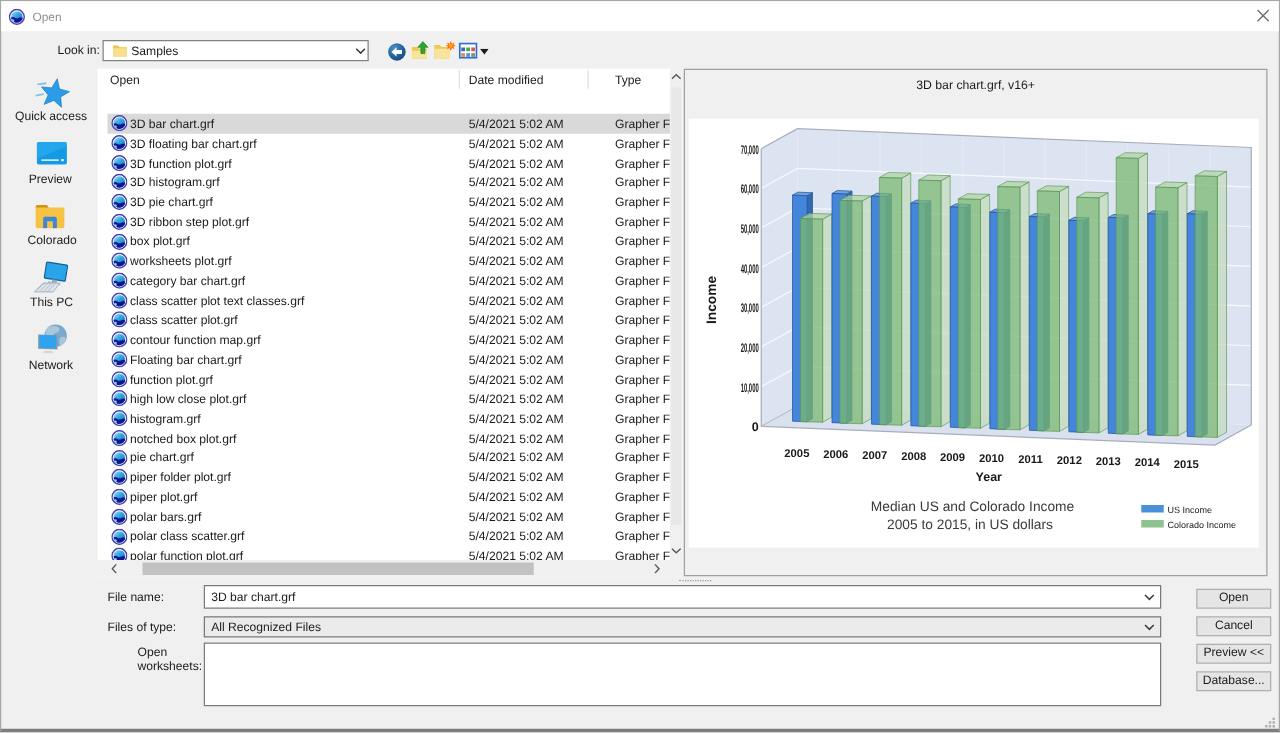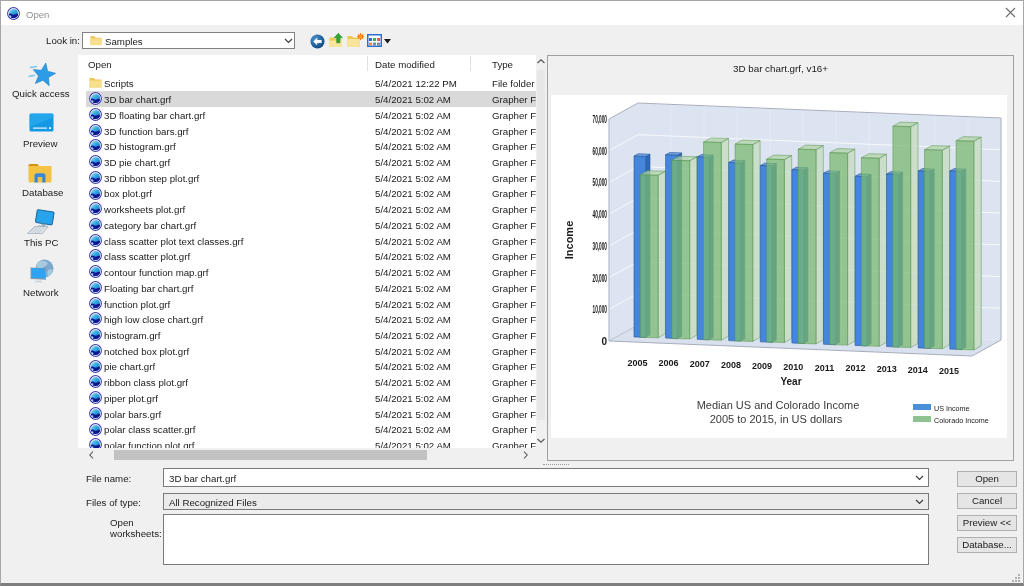--- a/index.html
+++ b/index.html
@@ -87,21 +87,21 @@
 <path d="M0.5,14 L24.5,4 L24.5,1.8 A1.5,1.5 0 0,0 23,0.5 L2,0.5 A1.5,1.5 0 0,0 0.5,2 Z" fill="#2fb0f2" opacity="0.55"></path>
 <rect x="4" y="14.5" width="14" height="1.2" fill="#ffffff" opacity="0.9"></rect>
 <rect x="20" y="14.2" width="2" height="1.8" fill="#ffffff" opacity="0.9"></rect>
 </svg>
 <span class="abs t9" style="left:23px;top:138px">Preview</span>
 <svg class="abs" style="left:28px;top:162px" width="24" height="21" viewBox="0 0 24 21">
 <path d="M0.5,3.5 A1.5,1.5 0 0,1 2,2 L9.5,2 L11.5,4.8 L0.5,4.8 Z" fill="#cf9312"></path>
 <path d="M0.5,4 L23.5,4 L23.5,19 A1.5,1.5 0 0,1 22,20.5 L2,20.5 A1.5,1.5 0 0,1 0.5,19 Z" fill="#f5c244"></path>
 <path d="M6.5,20.5 L6.5,14 A2.5,2.5 0 0,1 9,11.3 L15,11.3 A2.5,2.5 0 0,1 17.5,14 L17.5,20.5 L14.3,20.5 L14.3,15 L9.7,15 L9.7,20.5 Z" fill="#3a87d8"></path>
 </svg>
-<span class="abs t9" style="left:22px;top:187px">Database</span>
+<span class="abs t9" style="left:22px;top:187px">Colorado</span>
 <svg class="abs" style="left:26px;top:209px" width="30" height="27" viewBox="0 0 30 27">
 <g transform="rotate(9 20 10)">
 <rect x="10" y="2" width="17" height="13" rx="0.8" fill="#29a3ea" stroke="#135f93" stroke-width="0.9"></rect>
 <rect x="16.5" y="15" width="4" height="2.2" fill="#8fa9ba"></rect>
 <rect x="13.5" y="17.2" width="10" height="1.4" fill="#aebfcc"></rect>
 </g>
 <path d="M1.5,24.5 L8.5,17.5 L22,17.5 L16.5,24.5 Z" fill="#dce3e9" stroke="#9fabb5" stroke-width="0.7"></path>
 <path d="M4,22.7 L10,16.7 M6.5,23.4 L12.5,17.4 M9,24.1 L15,18.1 M12,24.4 L17.6,18.4" stroke="#9fabb5" stroke-width="0.5"></path>
 </svg>
 <span class="abs t9" style="left:24px;top:237px">This PC</span>
@@ -116,29 +116,20 @@
 <span class="abs t9" style="left:23px;top:287px">Network</span>
 
 <div class="abs" style="left:78px;top:55px;width:468px;height:406px;background:#fff"></div>
 <div class="abs t9" style="left:88px;top:59px">Open</div>
 <div class="abs t9" style="left:375px;top:59px">Date modified</div>
 <div class="abs t9" style="left:492px;top:59px">Type</div>
 <div class="abs" style="left:367px;top:56px;width:1px;height:15px;background:#e0e0e0"></div>
 <div class="abs" style="left:470px;top:56px;width:1px;height:15px;background:#e0e0e0"></div>
 
 <div class="abs t9" style="left:76px;top:71px;width:460px;height:377px;overflow:hidden">
-<div style="position:absolute;left:0;top:4.3px;width:100%;height:15.73px">
-      <svg style="position:absolute;left:13px;top:2.2px" width="13" height="11" viewBox="0 0 13 11">
-<path d="M0.5,1 L5,1 L6,2.5 L12.5,2.5 L12.5,10.5 L0.5,10.5 Z" fill="#ecc452"></path>
-<path d="M0.5,3.4 L12.5,3.4 L12.5,10.5 L0.5,10.5 Z" fill="#f6e08e"></path>
-</svg>
-      <span style="position:absolute;left:28px;top:3px">Scripts</span>
-      <span style="position:absolute;left:299px;top:3px">5/4/2021 12:22 PM</span>
-      <span style="position:absolute;left:416px;top:3px">File folder</span>
-    </div>
 <div style="position:absolute;left:0;top:20.0px;width:100%;height:15.73px">
       <div style="position:absolute;left:10px;top:0;right:0;bottom:0;background:#d9d9d9"></div>
       <svg style="position:absolute;left:13px;top:1.2px" width="13" height="13" viewBox="0 0 13 13">
 <circle cx="6.5" cy="6.5" r="5.7" fill="none" stroke="#4240b4" stroke-width="1.5"></circle>
 <circle cx="6.5" cy="6.5" r="4.95" fill="none" stroke="#ffffff" stroke-width="0.75"></circle>
 <circle cx="6.5" cy="6.5" r="4.55" fill="url(#sphg)"></circle>
 <path d="M1.9,7.0 Q3.6,6.1 4.9,7.1 Q6.3,8.2 8.2,7.2 Q9.9,6.3 11.1,7.3 L10.8,8.8 Q9.3,11.1 6.5,11.1 Q3.4,11.1 2.1,8.2 Z" fill="#101690"></path>
 <path d="M2.3,8.6 Q3.3,8.0 4.3,8.8 Q4.6,10.0 3.9,10.5 Q2.8,9.9 2.3,8.6 Z" fill="#8fe0ef"></path>
 </svg>
       <span style="position:absolute;left:28px;top:3px">3D bar chart.grf</span>
@@ -158,21 +149,21 @@
       <span style="position:absolute;left:416px;top:3px">Grapher File</span>
     </div>
 <div style="position:absolute;left:0;top:51.5px;width:100%;height:15.73px">
       <svg style="position:absolute;left:13px;top:1.2px" width="13" height="13" viewBox="0 0 13 13">
 <circle cx="6.5" cy="6.5" r="5.7" fill="none" stroke="#4240b4" stroke-width="1.5"></circle>
 <circle cx="6.5" cy="6.5" r="4.95" fill="none" stroke="#ffffff" stroke-width="0.75"></circle>
 <circle cx="6.5" cy="6.5" r="4.55" fill="url(#sphg)"></circle>
 <path d="M1.9,7.0 Q3.6,6.1 4.9,7.1 Q6.3,8.2 8.2,7.2 Q9.9,6.3 11.1,7.3 L10.8,8.8 Q9.3,11.1 6.5,11.1 Q3.4,11.1 2.1,8.2 Z" fill="#101690"></path>
 <path d="M2.3,8.6 Q3.3,8.0 4.3,8.8 Q4.6,10.0 3.9,10.5 Q2.8,9.9 2.3,8.6 Z" fill="#8fe0ef"></path>
 </svg>
-      <span style="position:absolute;left:28px;top:3px">3D function bars.grf</span>
+      <span style="position:absolute;left:28px;top:3px">3D function plot.grf</span>
       <span style="position:absolute;left:299px;top:3px">5/4/2021 5:02 AM</span>
       <span style="position:absolute;left:416px;top:3px">Grapher File</span>
     </div>
 <div style="position:absolute;left:0;top:67.2px;width:100%;height:15.73px">
       <svg style="position:absolute;left:13px;top:1.2px" width="13" height="13" viewBox="0 0 13 13">
 <circle cx="6.5" cy="6.5" r="5.7" fill="none" stroke="#4240b4" stroke-width="1.5"></circle>
 <circle cx="6.5" cy="6.5" r="4.95" fill="none" stroke="#ffffff" stroke-width="0.75"></circle>
 <circle cx="6.5" cy="6.5" r="4.55" fill="url(#sphg)"></circle>
 <path d="M1.9,7.0 Q3.6,6.1 4.9,7.1 Q6.3,8.2 8.2,7.2 Q9.9,6.3 11.1,7.3 L10.8,8.8 Q9.3,11.1 6.5,11.1 Q3.4,11.1 2.1,8.2 Z" fill="#101690"></path>
 <path d="M2.3,8.6 Q3.3,8.0 4.3,8.8 Q4.6,10.0 3.9,10.5 Q2.8,9.9 2.3,8.6 Z" fill="#8fe0ef"></path>
@@ -302,21 +293,21 @@
       <span style="position:absolute;left:416px;top:3px">Grapher File</span>
     </div>
 <div style="position:absolute;left:0;top:240.3px;width:100%;height:15.73px">
       <svg style="position:absolute;left:13px;top:1.2px" width="13" height="13" viewBox="0 0 13 13">
 <circle cx="6.5" cy="6.5" r="5.7" fill="none" stroke="#4240b4" stroke-width="1.5"></circle>
 <circle cx="6.5" cy="6.5" r="4.95" fill="none" stroke="#ffffff" stroke-width="0.75"></circle>
 <circle cx="6.5" cy="6.5" r="4.55" fill="url(#sphg)"></circle>
 <path d="M1.9,7.0 Q3.6,6.1 4.9,7.1 Q6.3,8.2 8.2,7.2 Q9.9,6.3 11.1,7.3 L10.8,8.8 Q9.3,11.1 6.5,11.1 Q3.4,11.1 2.1,8.2 Z" fill="#101690"></path>
 <path d="M2.3,8.6 Q3.3,8.0 4.3,8.8 Q4.6,10.0 3.9,10.5 Q2.8,9.9 2.3,8.6 Z" fill="#8fe0ef"></path>
 </svg>
-      <span style="position:absolute;left:28px;top:3px">high low close chart.grf</span>
+      <span style="position:absolute;left:28px;top:3px">high low close plot.grf</span>
       <span style="position:absolute;left:299px;top:3px">5/4/2021 5:02 AM</span>
       <span style="position:absolute;left:416px;top:3px">Grapher File</span>
     </div>
 <div style="position:absolute;left:0;top:256.0px;width:100%;height:15.73px">
       <svg style="position:absolute;left:13px;top:1.2px" width="13" height="13" viewBox="0 0 13 13">
 <circle cx="6.5" cy="6.5" r="5.7" fill="none" stroke="#4240b4" stroke-width="1.5"></circle>
 <circle cx="6.5" cy="6.5" r="4.95" fill="none" stroke="#ffffff" stroke-width="0.75"></circle>
 <circle cx="6.5" cy="6.5" r="4.55" fill="url(#sphg)"></circle>
 <path d="M1.9,7.0 Q3.6,6.1 4.9,7.1 Q6.3,8.2 8.2,7.2 Q9.9,6.3 11.1,7.3 L10.8,8.8 Q9.3,11.1 6.5,11.1 Q3.4,11.1 2.1,8.2 Z" fill="#101690"></path>
 <path d="M2.3,8.6 Q3.3,8.0 4.3,8.8 Q4.6,10.0 3.9,10.5 Q2.8,9.9 2.3,8.6 Z" fill="#8fe0ef"></path>
@@ -350,21 +341,21 @@
       <span style="position:absolute;left:416px;top:3px">Grapher File</span>
     </div>
 <div style="position:absolute;left:0;top:303.2px;width:100%;height:15.73px">
       <svg style="position:absolute;left:13px;top:1.2px" width="13" height="13" viewBox="0 0 13 13">
 <circle cx="6.5" cy="6.5" r="5.7" fill="none" stroke="#4240b4" stroke-width="1.5"></circle>
 <circle cx="6.5" cy="6.5" r="4.95" fill="none" stroke="#ffffff" stroke-width="0.75"></circle>
 <circle cx="6.5" cy="6.5" r="4.55" fill="url(#sphg)"></circle>
 <path d="M1.9,7.0 Q3.6,6.1 4.9,7.1 Q6.3,8.2 8.2,7.2 Q9.9,6.3 11.1,7.3 L10.8,8.8 Q9.3,11.1 6.5,11.1 Q3.4,11.1 2.1,8.2 Z" fill="#101690"></path>
 <path d="M2.3,8.6 Q3.3,8.0 4.3,8.8 Q4.6,10.0 3.9,10.5 Q2.8,9.9 2.3,8.6 Z" fill="#8fe0ef"></path>
 </svg>
-      <span style="position:absolute;left:28px;top:3px">ribbon class plot.grf</span>
+      <span style="position:absolute;left:28px;top:3px">piper folder plot.grf</span>
       <span style="position:absolute;left:299px;top:3px">5/4/2021 5:02 AM</span>
       <span style="position:absolute;left:416px;top:3px">Grapher File</span>
     </div>
 <div style="position:absolute;left:0;top:318.9px;width:100%;height:15.73px">
       <svg style="position:absolute;left:13px;top:1.2px" width="13" height="13" viewBox="0 0 13 13">
 <circle cx="6.5" cy="6.5" r="5.7" fill="none" stroke="#4240b4" stroke-width="1.5"></circle>
 <circle cx="6.5" cy="6.5" r="4.95" fill="none" stroke="#ffffff" stroke-width="0.75"></circle>
 <circle cx="6.5" cy="6.5" r="4.55" fill="url(#sphg)"></circle>
 <path d="M1.9,7.0 Q3.6,6.1 4.9,7.1 Q6.3,8.2 8.2,7.2 Q9.9,6.3 11.1,7.3 L10.8,8.8 Q9.3,11.1 6.5,11.1 Q3.4,11.1 2.1,8.2 Z" fill="#101690"></path>
 <path d="M2.3,8.6 Q3.3,8.0 4.3,8.8 Q4.6,10.0 3.9,10.5 Q2.8,9.9 2.3,8.6 Z" fill="#8fe0ef"></path>

